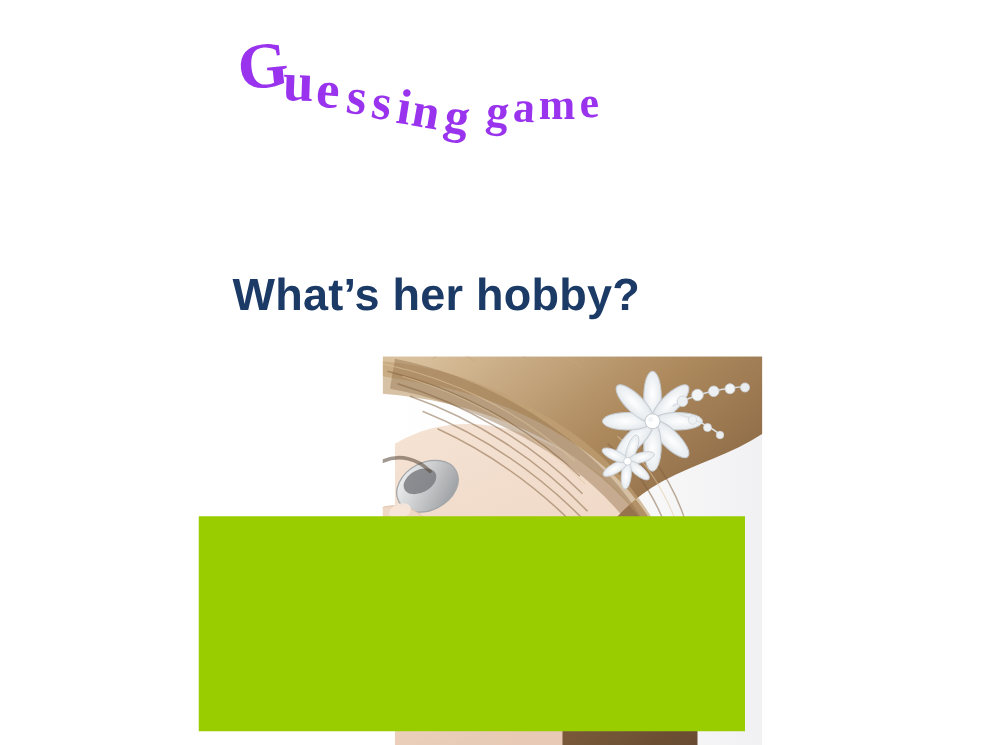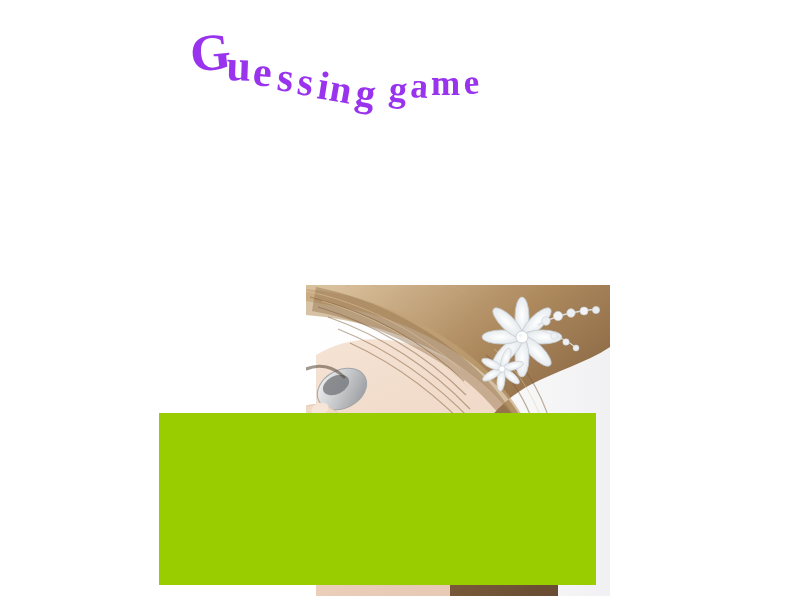--- a/index.html
+++ b/index.html
@@ -92,20 +92,21 @@
         <text class="wa-text" x="136" y="72" font-size="39" transform="rotate(10 136 72)" fill="#9933EE">n</text>
         <text class="wa-text" x="162" y="76" font-size="39" transform="rotate(10 162 76)" fill="#9933EE">g</text>
         <text class="wa-text" x="196" y="72" font-size="36" transform="rotate(6 196 72)" fill="#9933EE">g</text>
         <text class="wa-text" x="218" y="69" font-size="35" transform="rotate(3 218 69)" fill="#9933EE">a</text>
         <text class="wa-text" x="239" y="67" font-size="35" transform="rotate(0 239 67)" fill="#9933EE">m</text>
         <text class="wa-text" x="272" y="66" font-size="35" transform="rotate(-2 272 66)" fill="#9933EE">e</text>
       </g>
     </svg>
   </div>
 
+  <div id="question" style="color: rgb(28, 58, 102);">What’s her hobby?</div>
 
   <div id="photo">
     <svg viewBox="0 0 304 311" xmlns="http://www.w3.org/2000/svg" aria-hidden="true">
       <defs>
         <linearGradient id="bgFade" x1="0" y1="0" x2="1" y2="0">
           <stop offset="0%" stop-color="#ffffff"></stop>
           <stop offset="55%" stop-color="#fbfbfb"></stop>
           <stop offset="100%" stop-color="#f1f1f3"></stop>
         </linearGradient>
         <linearGradient id="skinG" x1="0" y1="0" x2="0.4" y2="1">

